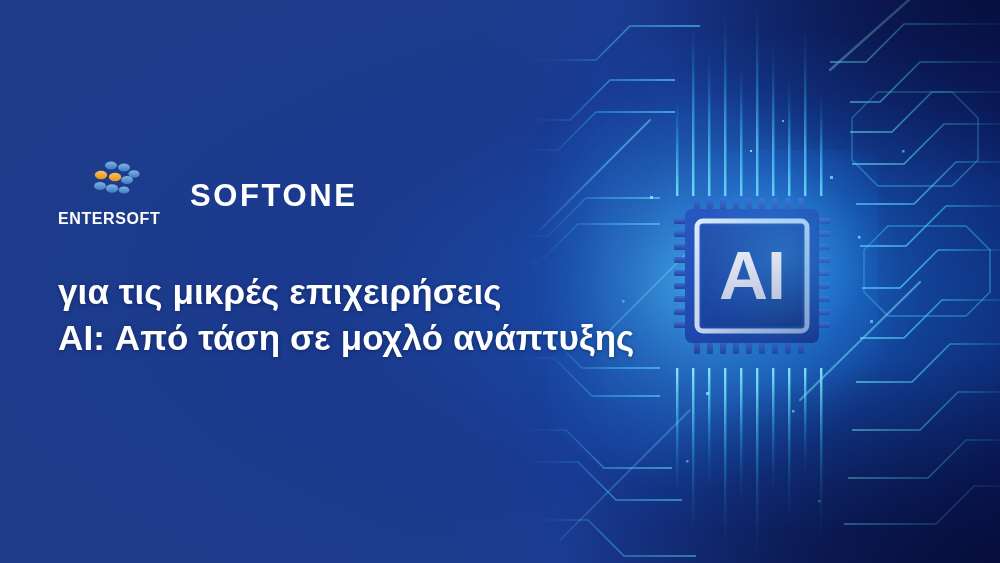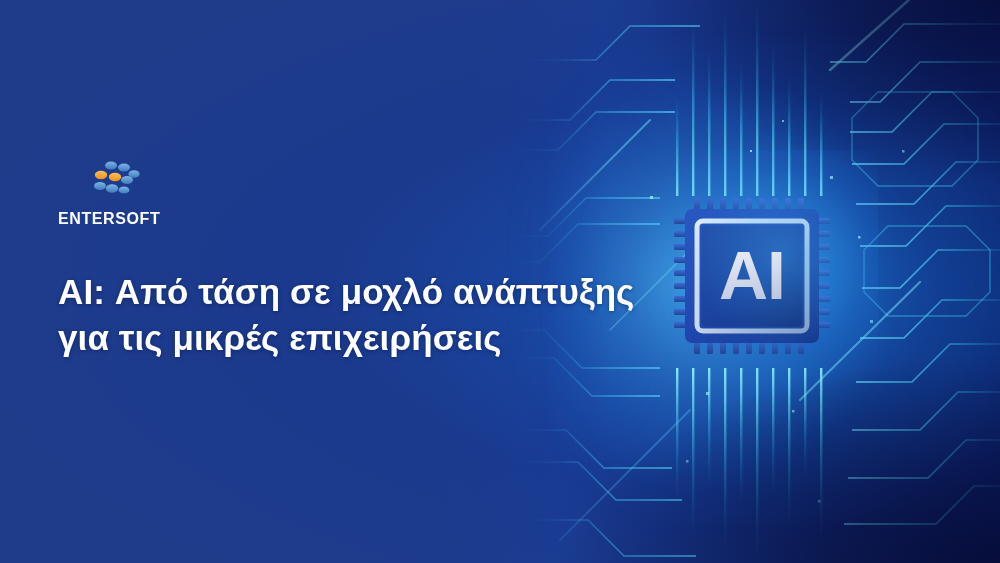--- a/index.html
+++ b/index.html
@@ -329,20 +329,21 @@
         </svg>
       </span>
 
       <span>
         <svg width="118" height="20" viewBox="0 0 118 20" xmlns="http://www.w3.org/2000/svg">
           <text x="0" y="15.5" font-family="'Liberation Sans','DejaVu Sans',sans-serif" font-size="16" font-weight="bold" letter-spacing="0.6" fill="#ffffff">ENTERSOFT</text>
         </svg>
       </span>
     </div>
 
+    <span class="softone-word">SOFTONE</span>
   </div>
 
   <h1 class="headline">
+    <span class="line">για τις μικρές επιχειρήσεις</span>
     <span class="line">AI: Από τάση σε μοχλό ανάπτυξης</span>
-    <span class="line">για τις μικρές επιχειρήσεις</span>
   </h1>
 
 </div>
 
 </body></html>

